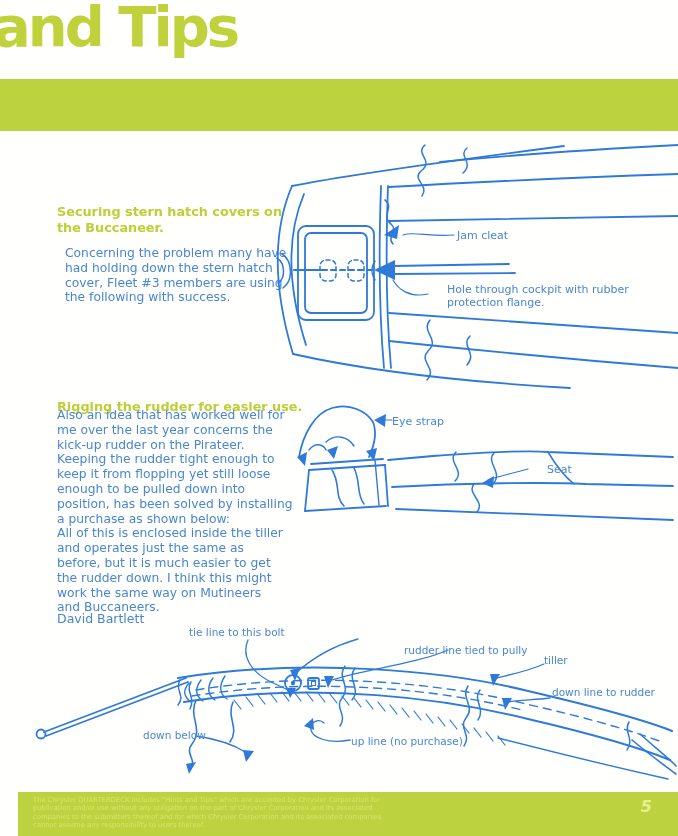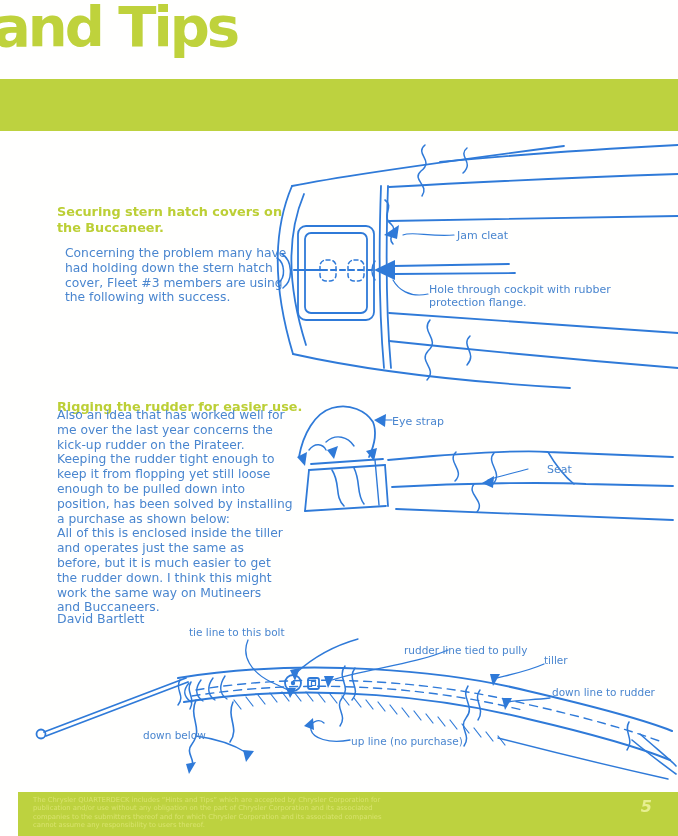--- a/index.html
+++ b/index.html
@@ -86,21 +86,21 @@
       <path d="M123,58 C133,65 118,74 129,82 C137,89 124,95 131,102" stroke-width="1.6"></path>
       <path d="M192,93 C168,95 150,89 141,93" stroke-width="1.2"></path>
       <path d="M166,152 C147,156 136,147 131,138" stroke-width="1.2"></path>
     </g>
     <g fill="#2f7ad8" stroke="none">
       <polygon points="112,128 133,118 133,138"></polygon>
       <polygon points="122,93 137,83 135,97"></polygon>
     </g>
   </svg>
   <div class="dlabel" style="left:457px;top:229px;">Jam cleat</div>
-  <div class="dlabel wrap" style="left:429px;top:283px;width:228px;">Hole through cockpit with rubber protection flange.</div>
+  <div class="dlabel wrap" style="left:447px;top:283px;width:228px;">Hole through cockpit with rubber protection flange.</div>
 
   <div class="sec-heading" style="left:57px;top:391px;width:250px;margin-top:8px;">Rigging the rudder for easier use.</div>
   <div class="sec-body" style="left:57px;top:408px;width:248px;">Also an idea that has worked well for
 me over the last year concerns the
 kick-up rudder on the Pirateer.
 Keeping the rudder tight enough to
 keep it from flopping yet still loose
 enough to be pulled down into
 position, has been solved by installing
 a purchase as shown below:

